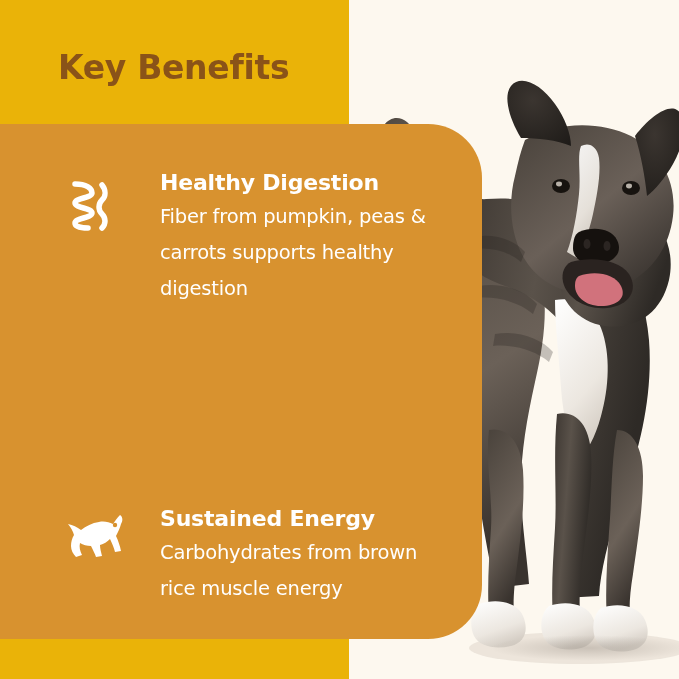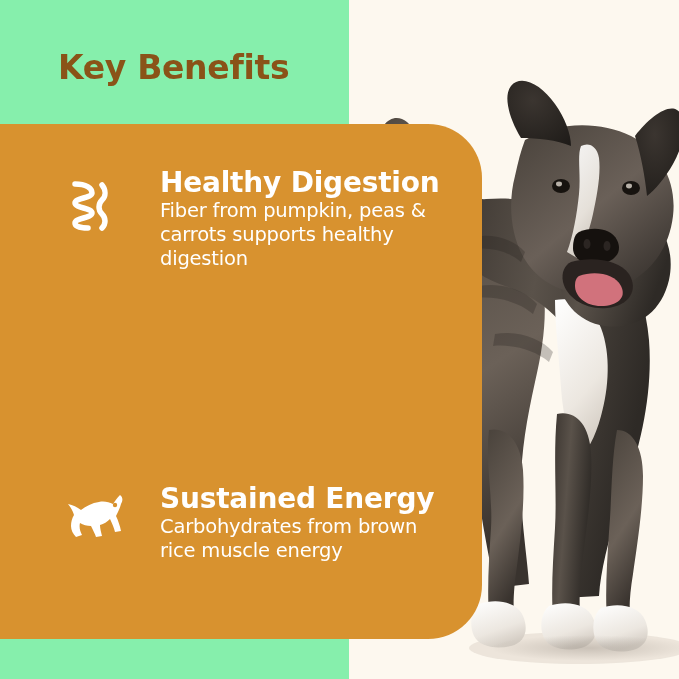--- a/index.html
+++ b/index.html
@@ -10,21 +10,21 @@
     width: 679px;
     height: 679px;
     background: #fdf8f0;
     font-family: "Liberation Sans", sans-serif;
     overflow: hidden;
     position: relative;
   }
   .stage {
     position: absolute;
     inset: 0;
-    background: #86efac;
+    background: #eab308;
     overflow: hidden;
   }
 
   
   .headline {
     position: absolute;
     left: 58px;
     top: 48px;
     font-size: 33px;
     font-weight: bold;
@@ -48,45 +48,45 @@
   .benefit {
     position: absolute;
     left: 62px;
     width: 400px;
     display: flex;
     flex-direction: row;
     align-items: flex-start;
   }
   .benefit.b0 { top: 46px; }
   .benefit.b1 { top: 192px; }
-  .benefit.b2 { top: 362px; }
+  .benefit.b2 { top: 382px; }
 
   .icon-wrap {
     width: 98px;
     min-width: 98px;
     display: flex;
     align-items: flex-start;
     justify-content: flex-start;
     padding-top: 6px;
   }
   .txt-wrap { padding-top: 0px; }
 
   .b-title {
-    font-size: 28px;
+    font-size: 22px;
     font-weight: bold;
     color: #ffffff;
     line-height: 26px;
     margin: 0 0 3px 0;
     font-family: "DejaVu Sans", sans-serif;
     letter-spacing: -0.2px;
   }
   .b-desc {
     font-size: 19.5px;
     color: #ffffff;
-    line-height: 24px;
+    line-height: 36px;
     margin: 0;
     font-family: "DejaVu Sans", sans-serif;
     letter-spacing: -0.2px;
     max-width: 292px;
   }
 
   
   .photo {
     position: absolute;
     right: 0;

